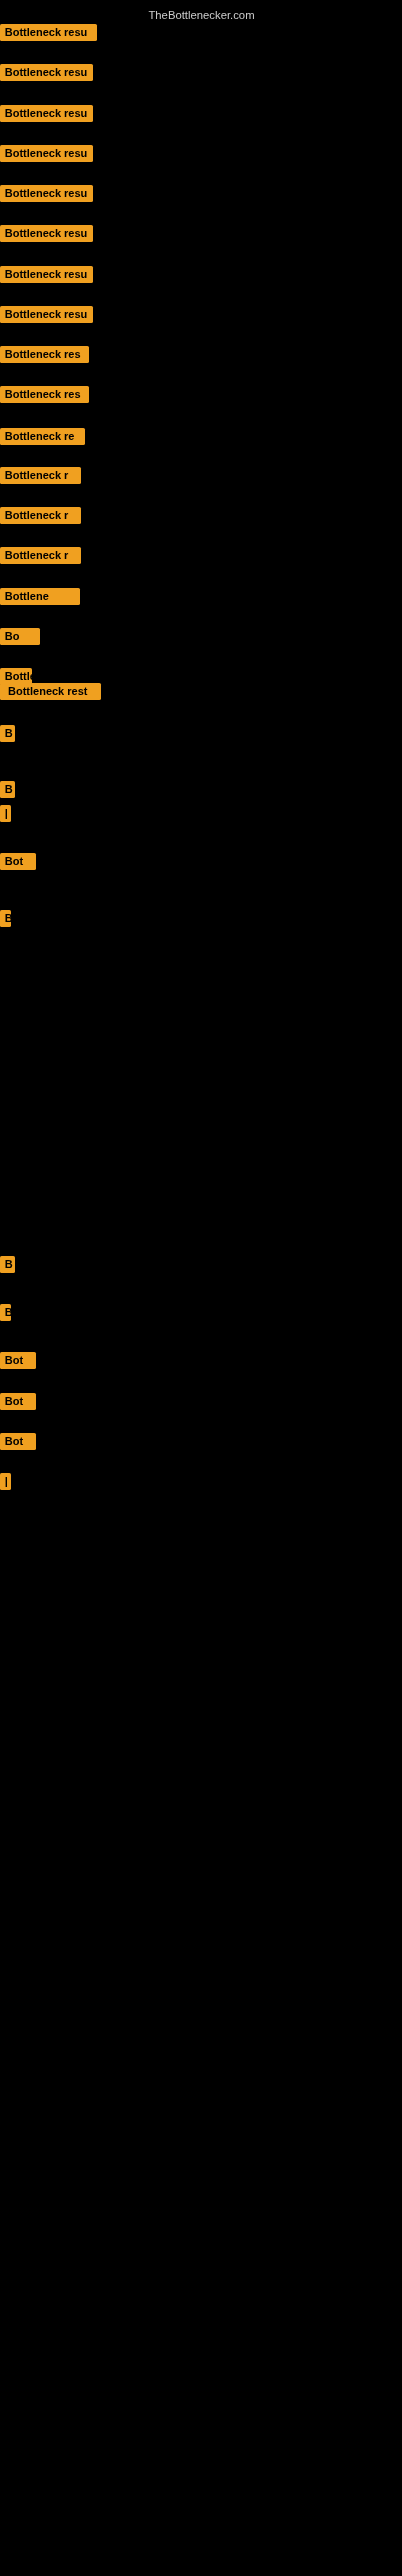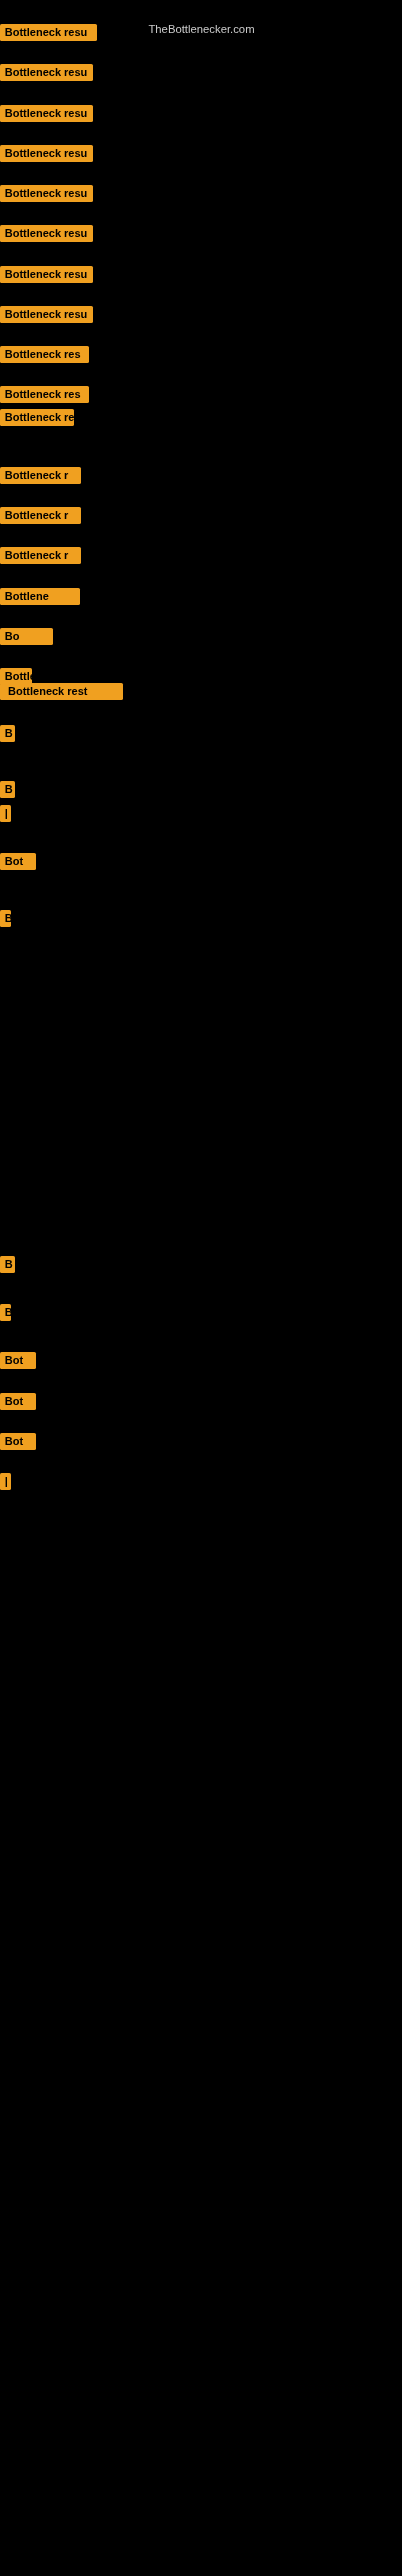--- a/index.html
+++ b/index.html
@@ -7,21 +7,21 @@
       background-color: #000;
       font-family: Arial, sans-serif;
       width: 403px;
       min-height: 2576px;
       position: relative;
     }
     .site-title {
       text-align: center;
       color: #ccc;
       font-size: 11.3px;
-      padding: 23px 0;
+      padding: 9px 0;
       position: absolute;
       top: 0;
       width: 100%;
     }
     .btn-item {
       position: absolute;
       left: 0;
       background-color: #f0a020;
       color: #000;
       font-size: 11px;
@@ -41,28 +41,28 @@
     <div class="btn-item" style="top: 24px; width: 97px;">Bottleneck resu</div>
     <div class="btn-item" style="top: 64px; width: 93px;">Bottleneck resu</div>
     <div class="btn-item" style="top: 105px; width: 93px;">Bottleneck resu</div>
     <div class="btn-item" style="top: 145px; width: 93px;">Bottleneck resu</div>
     <div class="btn-item" style="top: 185px; width: 93px;">Bottleneck resu</div>
     <div class="btn-item" style="top: 225px; width: 93px;">Bottleneck resu</div>
     <div class="btn-item" style="top: 266px; width: 93px;">Bottleneck resu</div>
     <div class="btn-item" style="top: 306px; width: 93px;">Bottleneck resu</div>
     <div class="btn-item" style="top: 346px; width: 89px;">Bottleneck res</div>
     <div class="btn-item" style="top: 386px; width: 89px;">Bottleneck res</div>
-    <div class="btn-item" style="top: 409px; width: 74px;">Bottleneck re</div>
+    <div class="btn-item" style="top: 428px; width: 85px;">Bottleneck re</div>
     <div class="btn-item" style="top: 467px; width: 81px;">Bottleneck r</div>
     <div class="btn-item" style="top: 507px; width: 81px;">Bottleneck r</div>
     <div class="btn-item" style="top: 547px; width: 81px;">Bottleneck r</div>
     <div class="btn-item" style="top: 588px; width: 80px;">Bottlene</div>
-    <div class="btn-item" style="top: 628px; width: 53px;">Bo</div>
+    <div class="btn-item" style="top: 628px; width: 40px;">Bo</div>
     <div class="btn-item" style="top: 668px; width: 32px;">Bottle</div>
-    <div class="btn-item" style="top: 683px; width: 123px; padding-left: 8px;">Bottleneck rest</div>
+    <div class="btn-item" style="top: 683px; width: 101px; padding-left: 8px;">Bottleneck rest</div>
     <div class="btn-item" style="top: 725px; width: 14.5px;">B</div>
     <div class="btn-item" style="top: 781px; width: 14.5px;">B</div>
     <div class="btn-item" style="top: 805px; width: 11.3px;">|</div>
     <div class="btn-item" style="top: 853px; width: 36px;">Bot</div>
     <div class="btn-item" style="top: 910px; width: 11.3px;">B</div>
     <div class="btn-item" style="top: 1256px; width: 14.5px;">B</div>
     <div class="btn-item" style="top: 1304px; width: 11.3px;">B</div>
     <div class="btn-item" style="top: 1352px; width: 36px;">Bot</div>
     <div class="btn-item" style="top: 1393px; width: 36px;">Bot</div>
     <div class="btn-item" style="top: 1433px; width: 36px;">Bot</div>

